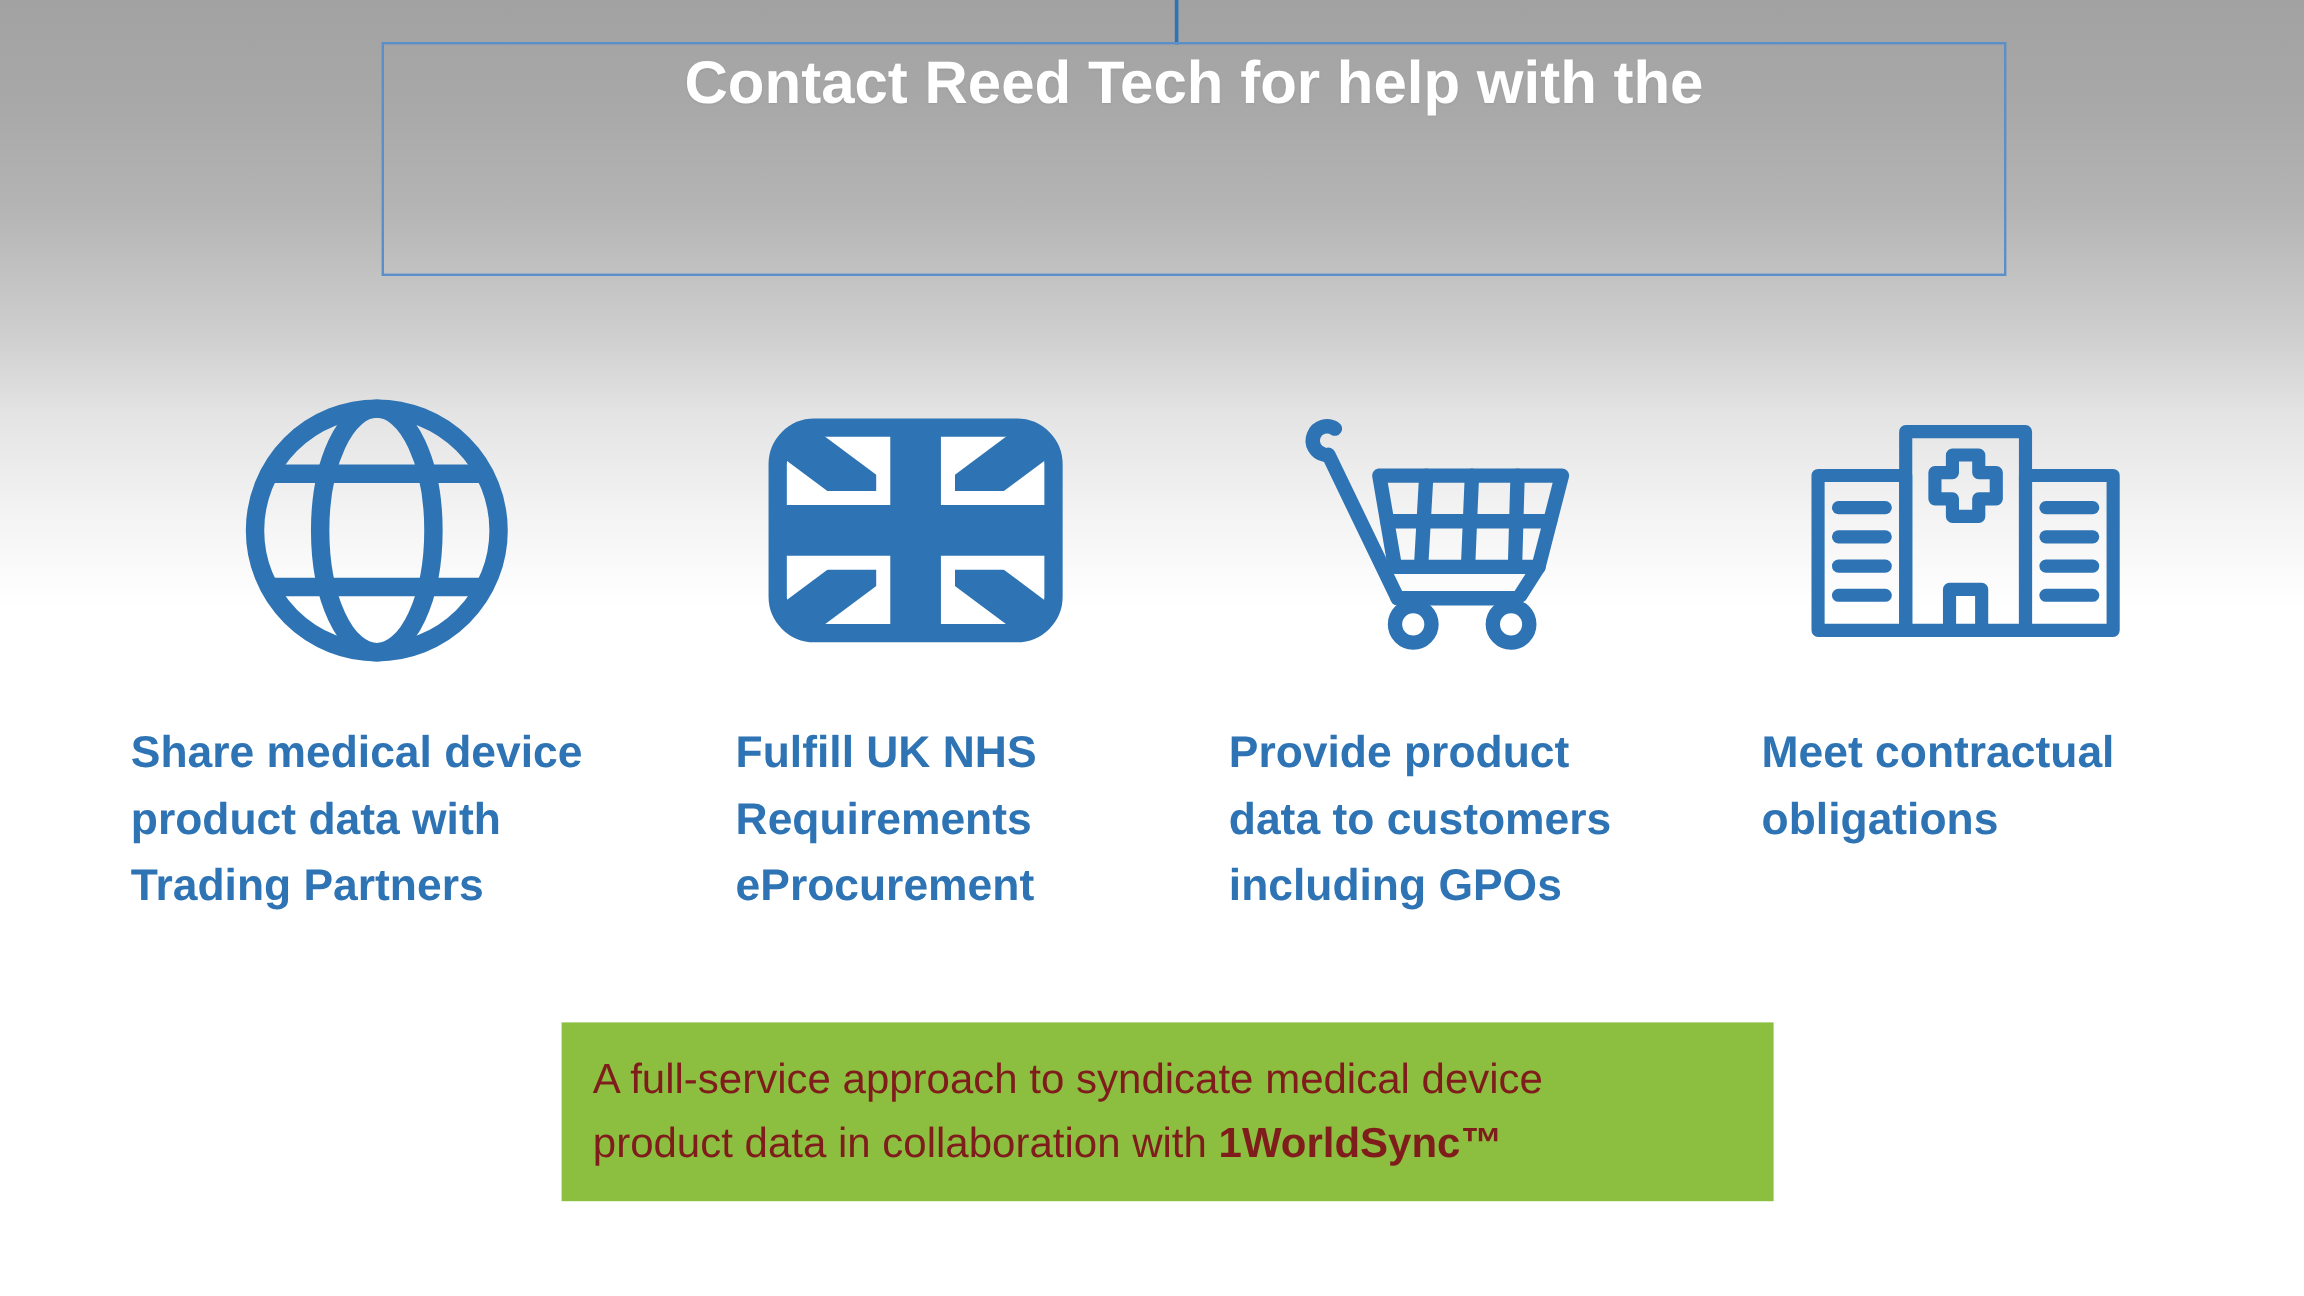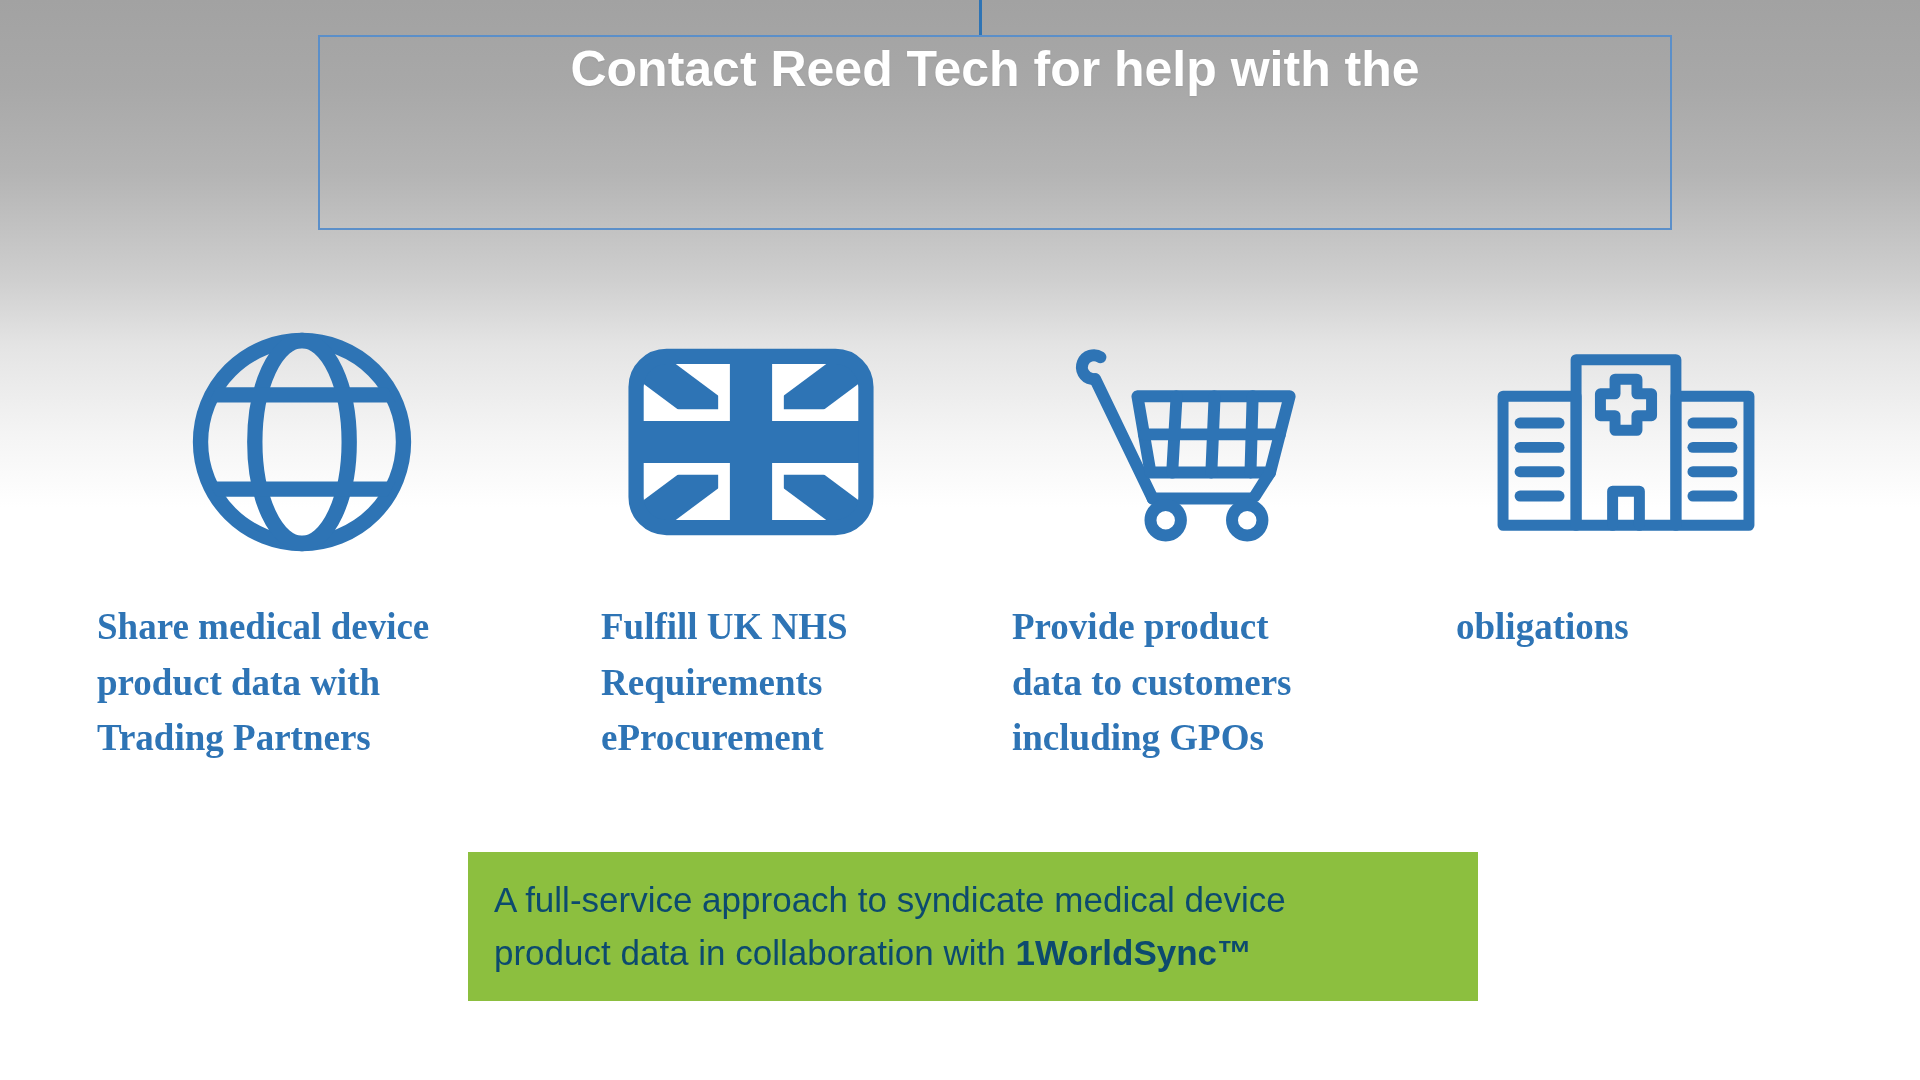--- a/index.html
+++ b/index.html
@@ -21,42 +21,42 @@
   }
   .header-box{
     position:absolute;left:318px;top:35px;width:1354px;height:195px;
     border:2px solid var(--box-border);
     display:flex;flex-direction:column;justify-content:flex-start;align-items:center;
     color:var(--title-text);
     font-size:50px;font-weight:bold;line-height:1.28;text-align:center;
     text-shadow:0 1px 2px rgba(0,0,0,0.08);
   }
   .features{
-    position:absolute;left:0;top:317px;width:1591px;height:470px;font-family:Liberation Serif, serif;
+    position:absolute;left:12px;top:317px;width:1591px;height:470px;
   }
   .feature{
     position:absolute;display:flex;flex-direction:column;
   }
   .feature .icon-box{
     height:250px;display:flex;align-items:center;justify-content:center;
     color:var(--accent-blue);
   }
   .feature .caption{
     margin-top:32px;
     color:var(--accent-blue);
     font-size:37px;font-weight:bold;line-height:1.5;text-align:left;
   }
   .f1{left:97px;width:410px;}
   .f2{left:601px;width:300px;}
   .f3{left:1012px;width:340px;}
   .f4{left:1456px;width:340px;}
   .banner{
     position:absolute;left:468px;top:852px;width:1010px;height:149px;
     background:var(--banner-green);
-    color:#0c4a6e;font-size:35px;line-height:1.5;
+    color:#7f1d1d;font-size:35px;line-height:1.5;
     display:flex;flex-direction:column;justify-content:center;
     padding:0 26px;
   }
   .banner .bold{font-weight:bold;}
   svg{display:block;}
 </style>
 </head>
 <body>
 
 <div class="connector"></div>
@@ -164,20 +164,21 @@
           <line x1="28" y1="104" x2="60" y2="104"></line>
           <line x1="28" y1="124" x2="60" y2="124"></line>
           <line x1="170" y1="64" x2="202" y2="64"></line>
           <line x1="170" y1="84" x2="202" y2="84"></line>
           <line x1="170" y1="104" x2="202" y2="104"></line>
           <line x1="170" y1="124" x2="202" y2="124"></line>
         </g>
       </svg>
     </div>
     <div class="caption">
+      <div>Meet contractual</div>
       <div>obligations</div>
     </div>
   </div>
 
 </div>
 
 <div class="banner">
   <div>A full-service approach to syndicate medical device</div>
   <div><span>product data in collaboration with </span><span class="bold">1WorldSync™</span></div>
 </div>

